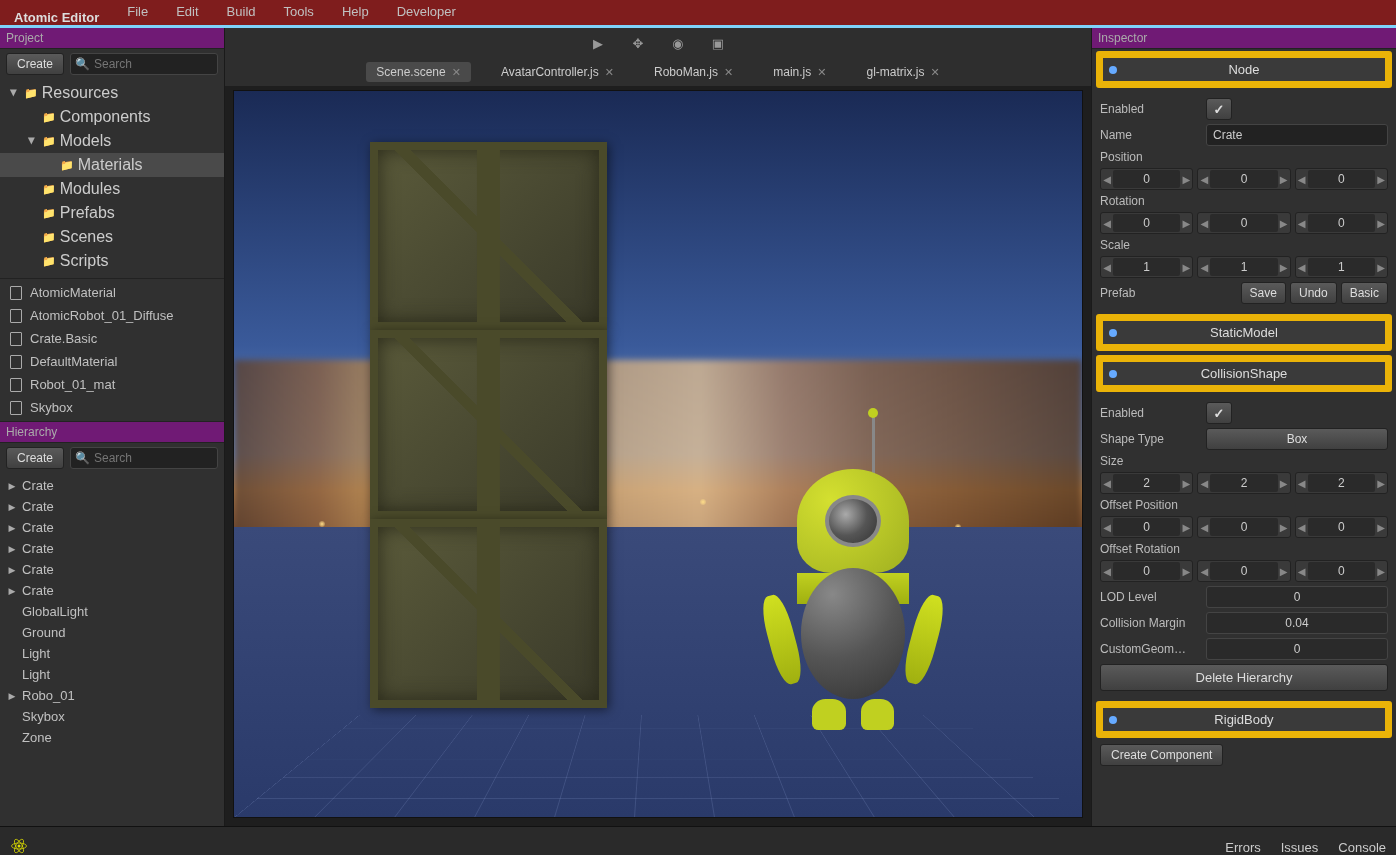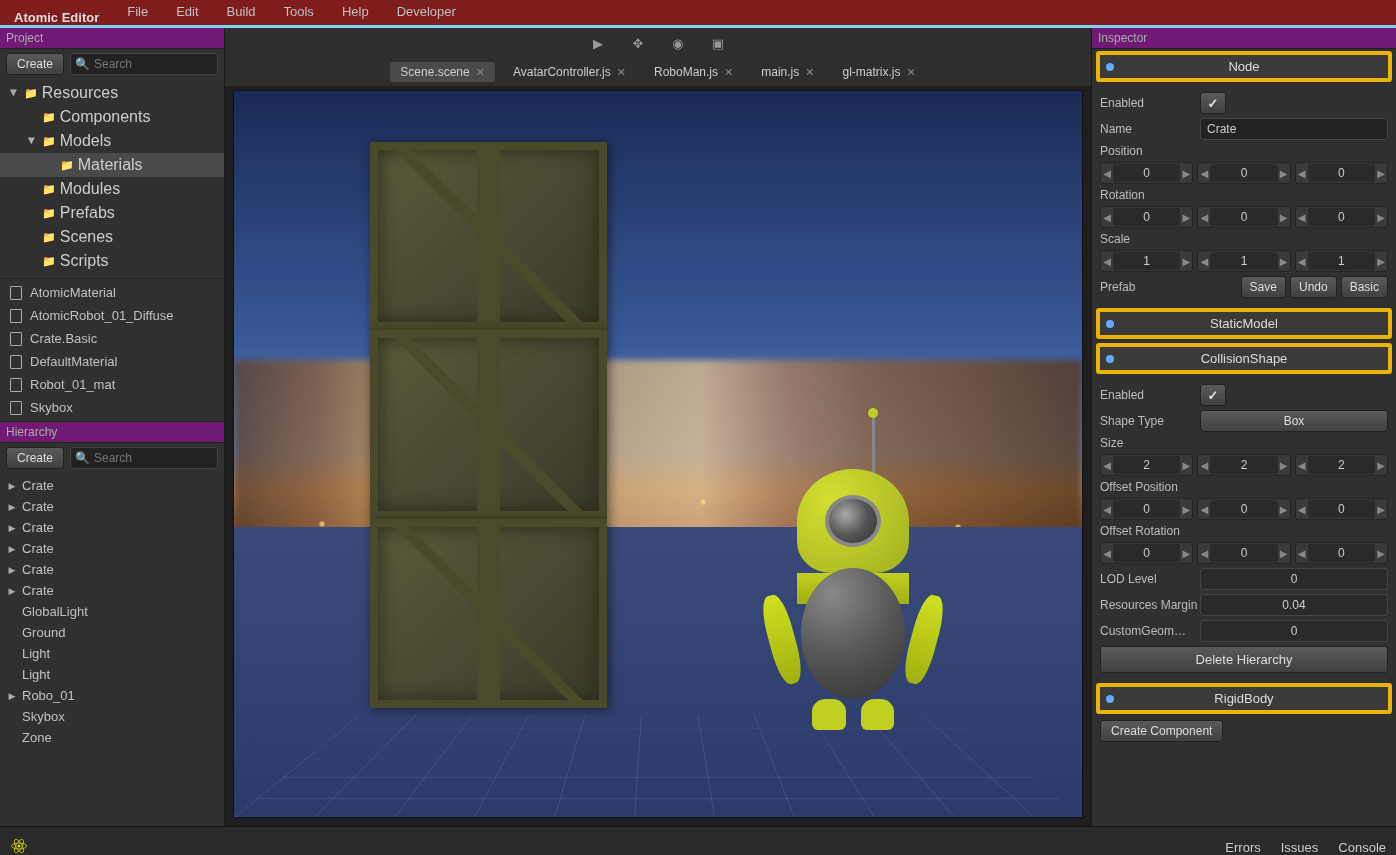--- a/index.html
+++ b/index.html
@@ -26,21 +26,21 @@
 .file-list { overflow:auto; padding:2px 0; border-bottom:1px solid #222; }
 .file-row { display:flex; align-items:center; padding:4px 10px; gap:8px; cursor:pointer; }
 .file-row .icon { width:12px; height:14px; border:1px solid #aaa; border-radius:1px; position:relative; }
 .hierarchy { flex:1; display:flex; flex-direction:column; overflow:hidden; }
 .hier-list { flex:1; overflow:auto; padding:2px 0; }
 .hier-item { display:flex; align-items:center; padding:3px 6px; cursor:pointer; gap:4px; }
 .hier-item .arrow { width:12px; text-align:center; font-size:9px; color:#aaa; }
 .center { flex:1; display:flex; flex-direction:column; background:#1e1e1e; }
 .center-toolbar { height:30px; display:flex; align-items:center; justify-content:center; gap:24px; background:#2e2e2e; }
 .ctb-icon { width:16px; height:16px; color:#999; cursor:pointer; display:flex; align-items:center; justify-content:center; }
-.tabs-row { display:flex; align-items:center; justify-content:center; background:#2e2e2e; height:28px; gap:8px; padding:0 8px; }
+.tabs-row { display:flex; align-items:center; justify-content:center; background:#2e2e2e; height:28px; gap:20px; padding:0 8px; }
 .tab { display:flex; align-items:center; padding:3px 10px; gap:6px; border-radius:3px; cursor:pointer; font-size:12px; color:#ccc; }
 .tab.active { background:#4a4a4a; }
 .tab .close { font-size:11px; color:#888; }
 .viewport { flex:1; margin:4px 8px 8px 8px; position:relative; border:1px solid #111; overflow:hidden; }
 .vp-sky { position:absolute; inset:0; background:linear-gradient(to bottom,#1a2a55 0%,#3a5a9a 35%,#6a8ac0 50%,#c08850 55%,#805030 60%); }
 .vp-ground { position:absolute; bottom:0; left:0; right:0; height:40%; background:linear-gradient(to bottom,#3a4a7a,#2a3a6a); }
 .vp-grid { position:absolute; bottom:0; left:0; right:0; height:40%; background-image:linear-gradient(rgba(180,200,255,.15) 1px,transparent 1px),linear-gradient(90deg,rgba(180,200,255,.15) 1px,transparent 1px); background-size:80px 50px; transform:perspective(600px) rotateX(60deg); transform-origin:bottom; }
 .vp-buildings { position:absolute; bottom:38%; left:0; right:0; height:25%; background:linear-gradient(to right,#5a4030 0%,#8a6040 10%,#aa8050 15%,#6a4530 25%,#9a7050 35%,#ccaa80 45%,#ddbb90 55%,#aa8060 65%,#886040 75%,#775030 85%,#553820 100%); filter:blur(3px); opacity:0.8; }
 .vp-lights { position:absolute; bottom:38%; left:0; right:0; height:10%; }
 .vp-lights span { position:absolute; width:6px; height:6px; background:radial-gradient(#ffdd88,transparent); border-radius:50%; }
@@ -53,24 +53,24 @@
 .robot-eye { position:absolute; top:25%; left:25%; width:50%; height:50%; background:radial-gradient(circle at 35% 35%,#aaa,#555,#333); border-radius:50%; border:4px solid #888; }
 .robot-ant { position:absolute; top:-20%; left:60%; width:3px; height:25%; background:#888; }
 .robot-ant::after { content:''; position:absolute; top:-8px; left:-4px; width:10px; height:10px; background:#c0d020; border-radius:50%; }
 .robot-body { position:absolute; top:38%; left:22%; width:56%; height:50%; background:radial-gradient(circle at 30% 20%,#888,#555,#333); border-radius:50%; }
 .robot-band { position:absolute; top:40%; left:20%; width:60%; height:12%; background:linear-gradient(#c0d020,#a0b010); }
 .robot-arm { position:absolute; top:48%; width:14%; height:35%; background:linear-gradient(#d0e020,#a0b010); border-radius:40%; }
 .robot-arm.l { left:5%; transform:rotate(-15deg); } .robot-arm.r { right:5%; transform:rotate(15deg); }
 .robot-foot { position:absolute; bottom:0; width:18%; height:12%; background:#c0d020; border-radius:40% 40% 20% 20%; }
 .robot-foot.l { left:28%; } .robot-foot.r { right:28%; }
 .right-panel { width:305px; background:#303030; border-left:1px solid #1a1a1a; overflow-y:auto; display:flex; flex-direction:column; }
-.insp-header { background:#3a3a3a; padding:4px 8px; text-align:center; border:4px solid #eab308; border-radius:3px; margin:2px 4px; position:relative; color:#ddd; }
+.insp-header { background:#3a3a3a; padding:4px 8px; text-align:center; border:7px solid #eab308; border-radius:3px; margin:2px 4px; position:relative; color:#ddd; }
 .insp-header .dot { position:absolute; left:6px; top:50%; transform:translateY(-50%); width:8px; height:8px; background:#6af; border-radius:50%; }
 .insp-body { padding:4px 8px; }
-.insp-row { display:flex; align-items:center; margin:4px 0; gap:0; }
+.insp-row { display:flex; align-items:center; margin:4px 0; gap:6px; }
 .insp-label { flex:0 0 100px; color:#bbb; font-size:12px; white-space:nowrap; overflow:hidden; text-overflow:ellipsis; }
 .insp-field { flex:1; background:#222; border:1px solid #444; border-radius:3px; height:22px; display:flex; align-items:center; padding:0 6px; color:#ccc; font-size:12px; }
 .checkbox { width:26px; height:22px; background:linear-gradient(#5a5a5a,#404040); border:1px solid #222; border-radius:3px; display:flex; align-items:center; justify-content:center; cursor:pointer; }
 .checkbox.checked::after { content:'✓'; color:#ddd; font-weight:bold; }
 .vec3 { display:flex; gap:4px; flex:1; }
 .vec3-cell { display:flex; align-items:center; background:#3a3a3a; border:1px solid #222; border-radius:3px; height:22px; flex:1; }
 .vec3-cell .ar { width:12px; text-align:center; color:#888; cursor:pointer; font-size:10px; }
 .vec3-cell .val { flex:1; text-align:center; background:#2a2a2a; height:18px; line-height:18px; border-radius:2px; font-size:12px; color:#ccc; }
 .button-row { display:flex; gap:4px; justify-content:flex-end; }
 .button-row .btn { padding:3px 8px; }
@@ -469,21 +469,21 @@
               <span class="val">0</span>
               <span class="ar">▶</span>
             </div>
           </div>
         </div>
       <div class="insp-row">
           <div class="insp-label">LOD Level</div>
           <div class="num-field">0</div>
         </div>
       <div class="insp-row">
-          <div class="insp-label">Resources Margin</div>
+          <div class="insp-label">Collision Margin</div>
           <div class="num-field">0.04</div>
         </div>
       <div class="insp-row">
           <div class="insp-label">CustomGeom…</div>
           <div class="num-field">0</div>
         </div>
       <div class="insp-row">
           <div class="wide-btn">Delete Hierarchy</div>
         </div>
     </div>

